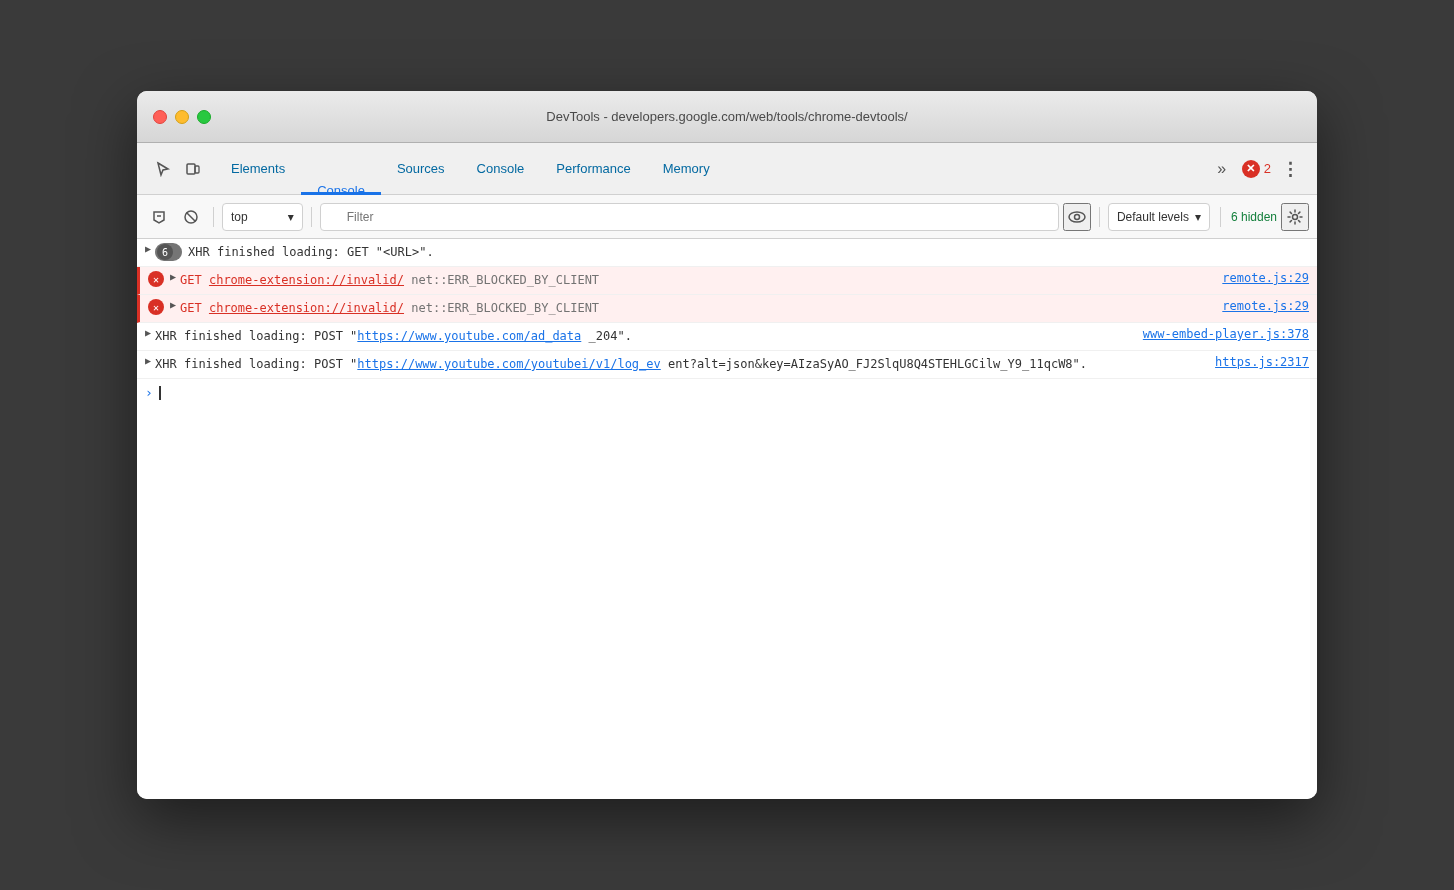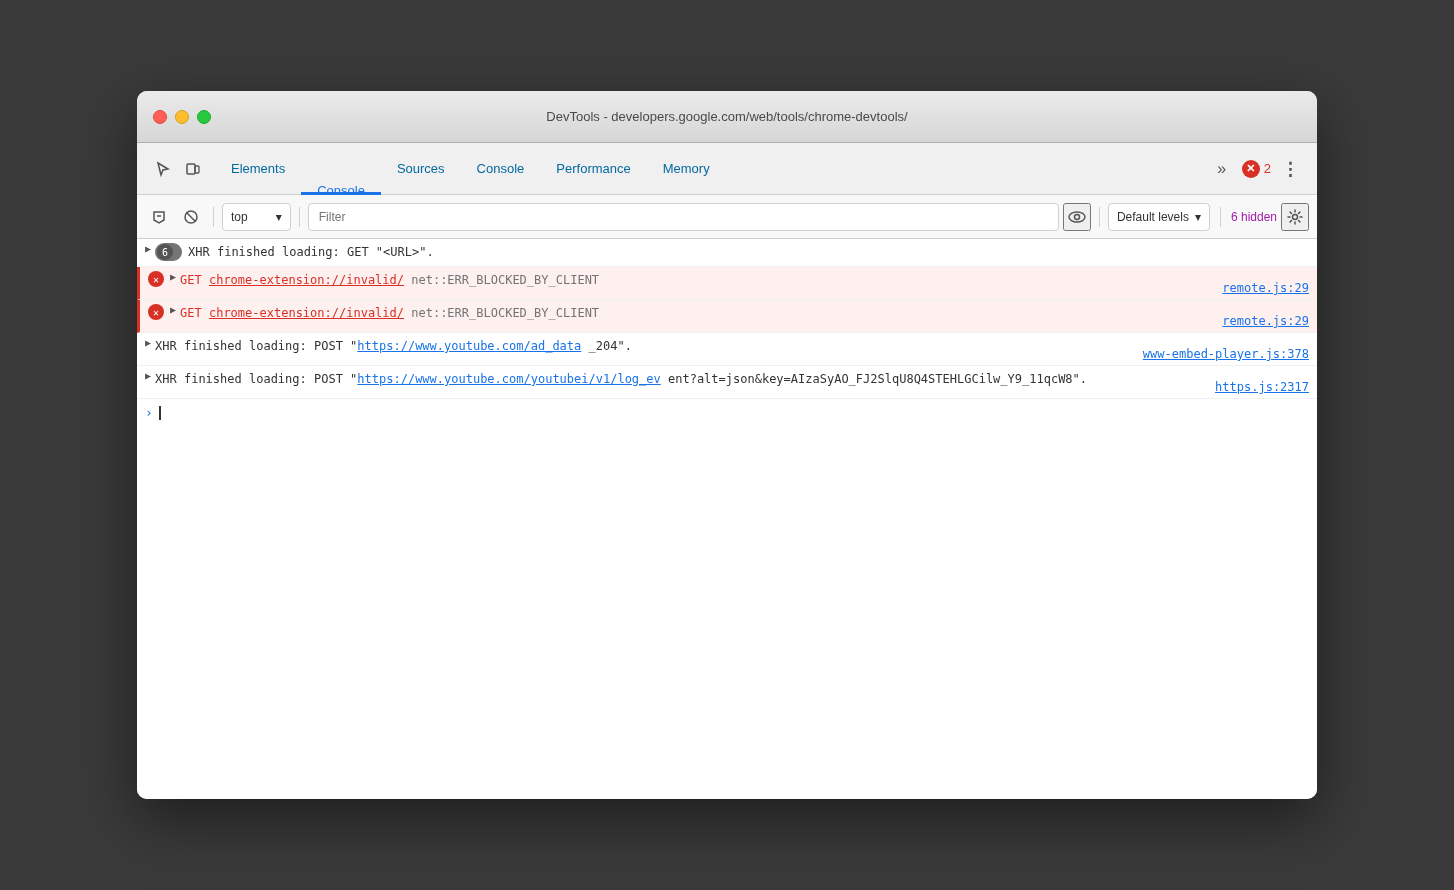--- a/index.html
+++ b/index.html
@@ -181,28 +181,28 @@
     .context-select {
       display: flex;
       align-items: center;
       background: white;
       border: 1px solid #d0d0d0;
       border-radius: 4px;
       padding: 2px 8px;
       font-size: 12px;
       color: #333;
       cursor: pointer;
-      gap: 28px;
+      gap: 40px;
       height: 28px;
     }
     .filter-input {
       flex: 1;
       border: 1px solid #d0d0d0;
       border-radius: 4px;
-      padding: 4px 10px;
+      padding: 4px 26px;
       font-size: 12px;
       color: #999;
       height: 28px;
       background: white;
       outline: none;
     }
     .eye-icon-btn {
       width: 28px;
       height: 28px;
       display: flex;
@@ -226,21 +226,21 @@
       white-space: nowrap;
     }
     .toolbar-divider-v {
       width: 1px;
       height: 20px;
       background: #d0d0d0;
       margin: 0 6px;
     }
     .hidden-count {
       font-size: 12px;
-      color: #a21caf;
+      color: #15803d;
       white-space: nowrap;
     }
     .settings-icon-btn {
       width: 28px;
       height: 28px;
       display: flex;
       align-items: center;
       justify-content: center;
       cursor: pointer;
       color: #555;
@@ -292,21 +292,21 @@
       color: #333;
       line-height: 1.5;
       flex: 1;
     }
     .log-source {
       color: #1a73e8;
       text-decoration: underline;
       margin-left: 8px;
       flex-shrink: 0;
       align-self: flex-start;
-      margin-top: 10px;
+      margin-top: 0;
     }
     .error-icon {
       width: 16px;
       height: 16px;
       background: #d93025;
       border-radius: 50%;
       display: flex;
       align-items: center;
       justify-content: center;
       color: white;

